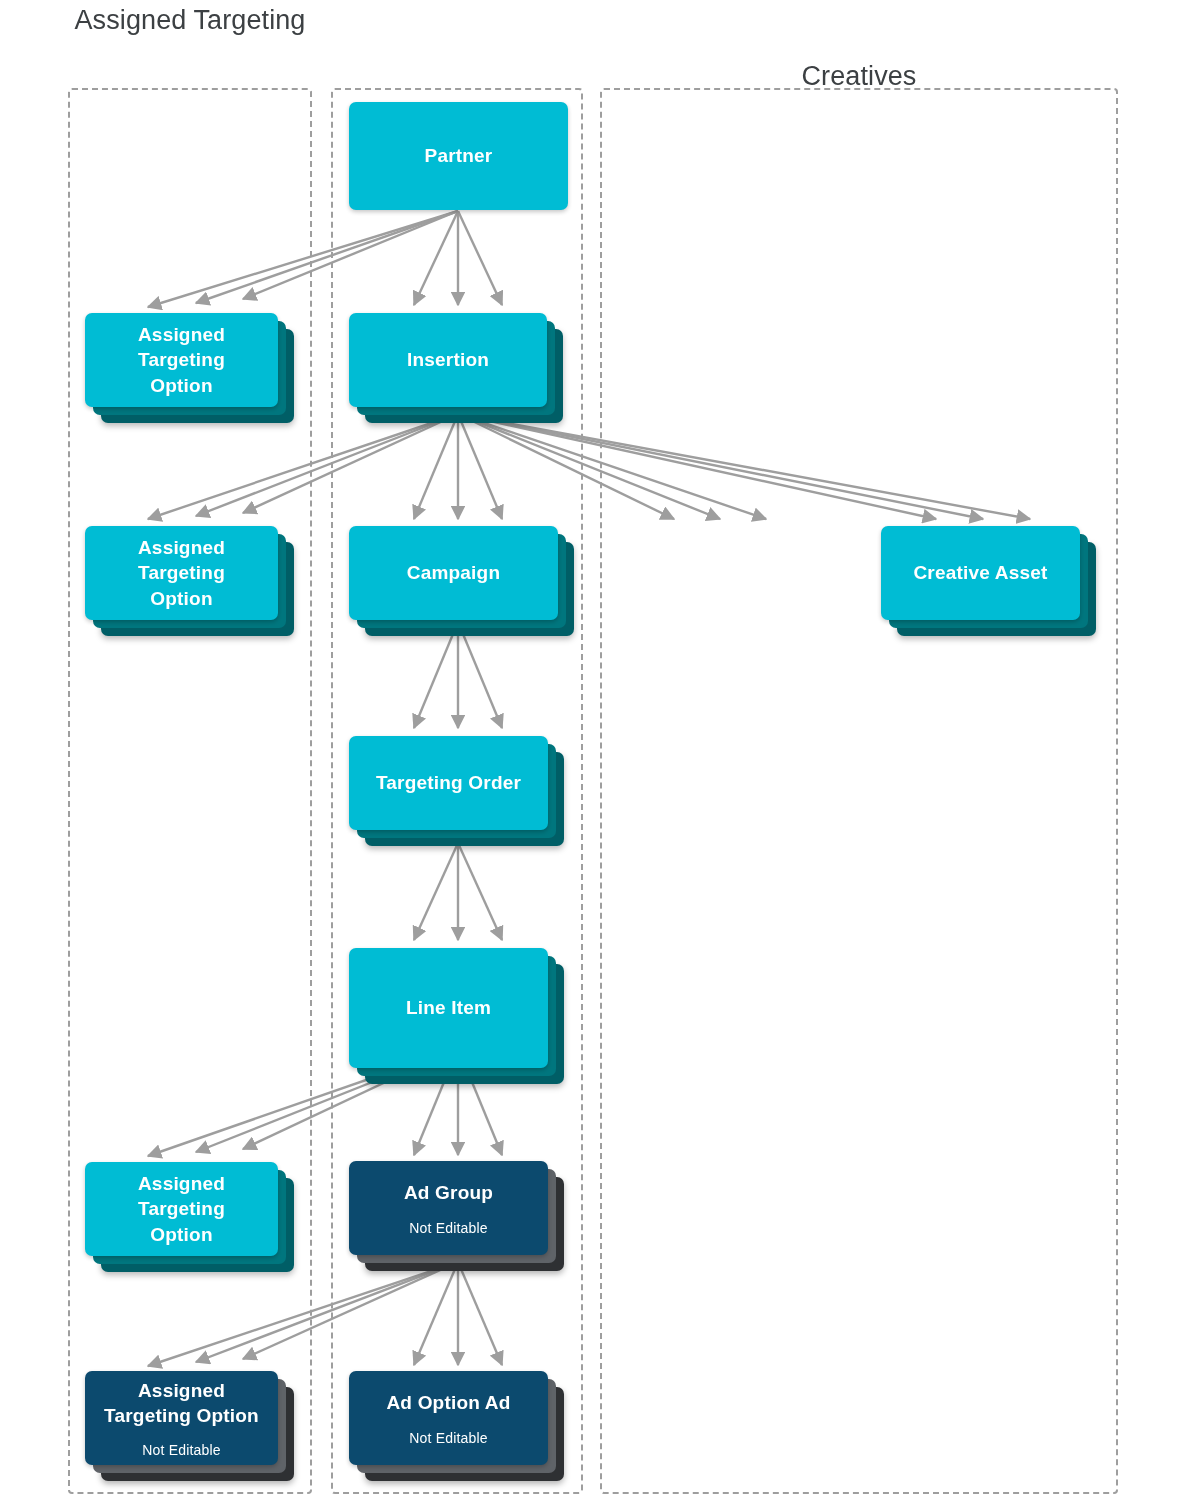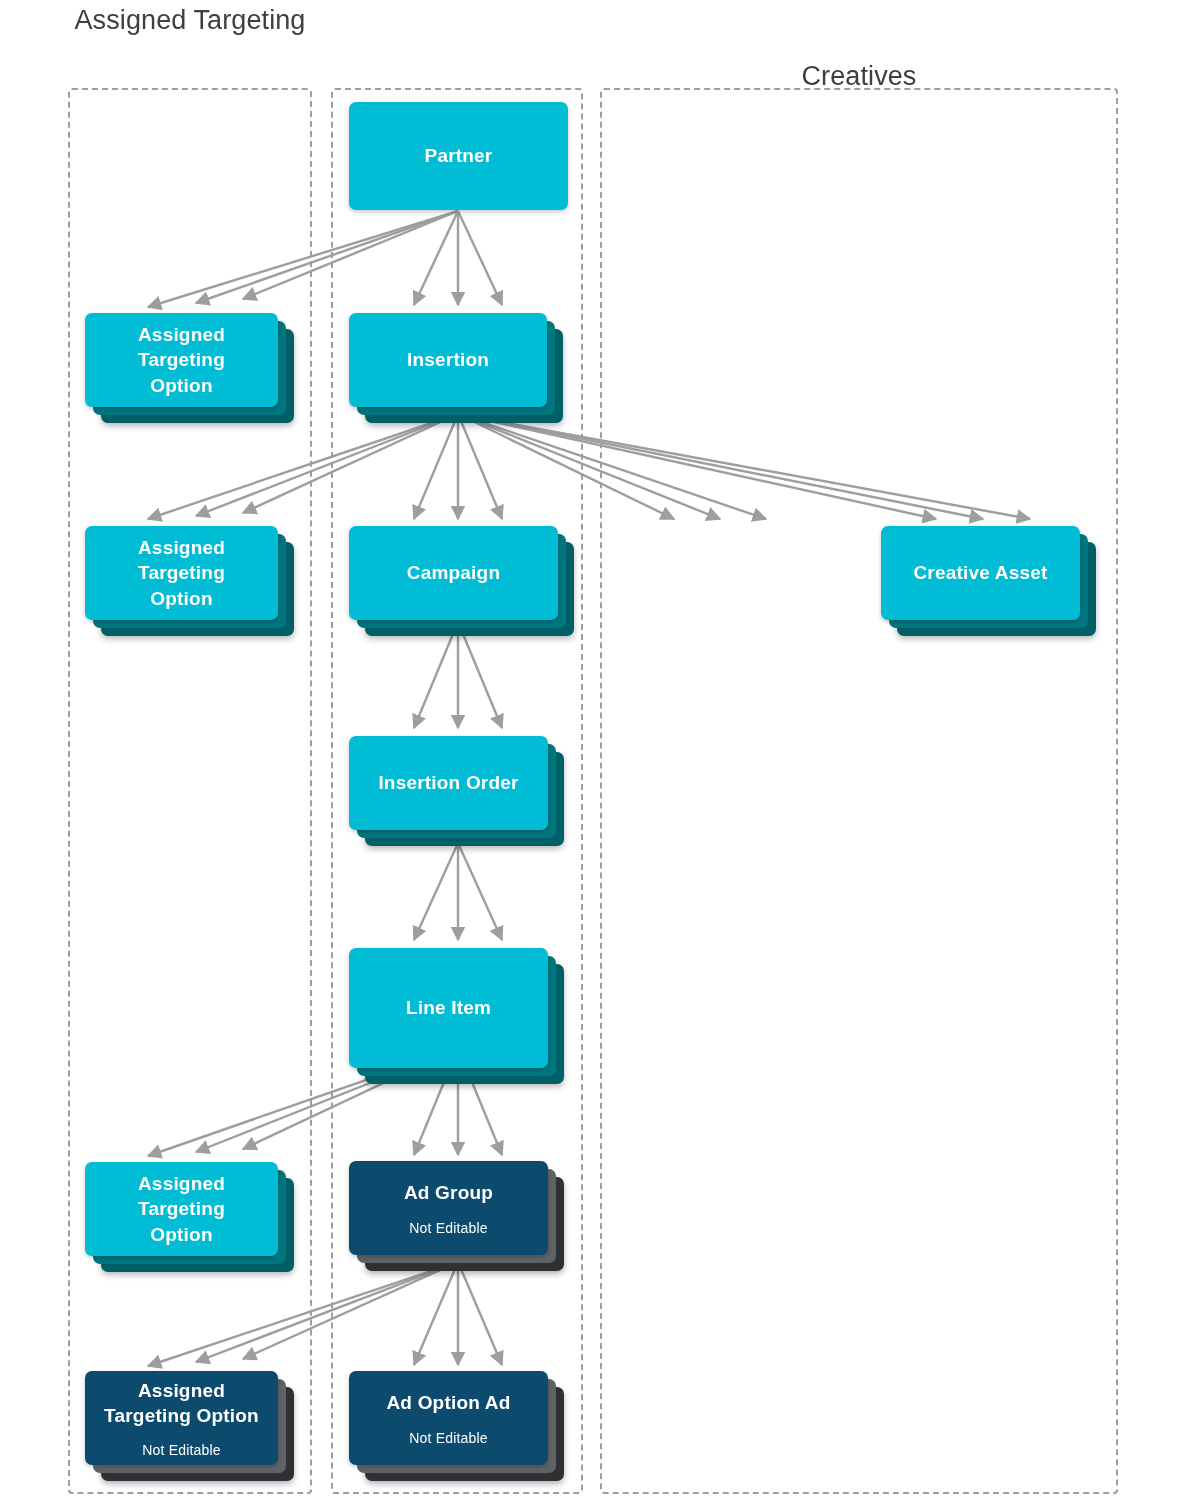--- a/index.html
+++ b/index.html
@@ -239,21 +239,21 @@
     <div class="stack-l1" style="left:8px; top:8px; right:-8px; bottom:-8px;"></div>
     <div class="card">
       <div class="node-title">Creative Asset</div>
     </div>
   </div>
 
   <div class="node cyan" style="left:349px; top:736px; width:199px; height:94px;">
     <div class="stack-l2" style="left:16px; top:16px; right:-16px; bottom:-16px;"></div>
     <div class="stack-l1" style="left:8px; top:8px; right:-8px; bottom:-8px;"></div>
     <div class="card">
-      <div class="node-title">Insertion Order</div>
+      <div class="node-title">Targeting Order</div>
     </div>
   </div>
 
   <div class="node cyan" style="left:349px; top:948px; width:199px; height:120px;">
     <div class="stack-l2" style="left:16px; top:16px; right:-16px; bottom:-16px;"></div>
     <div class="stack-l1" style="left:8px; top:8px; right:-8px; bottom:-8px;"></div>
     <div class="card">
       <div class="node-title">Line Item</div>
     </div>
   </div>

